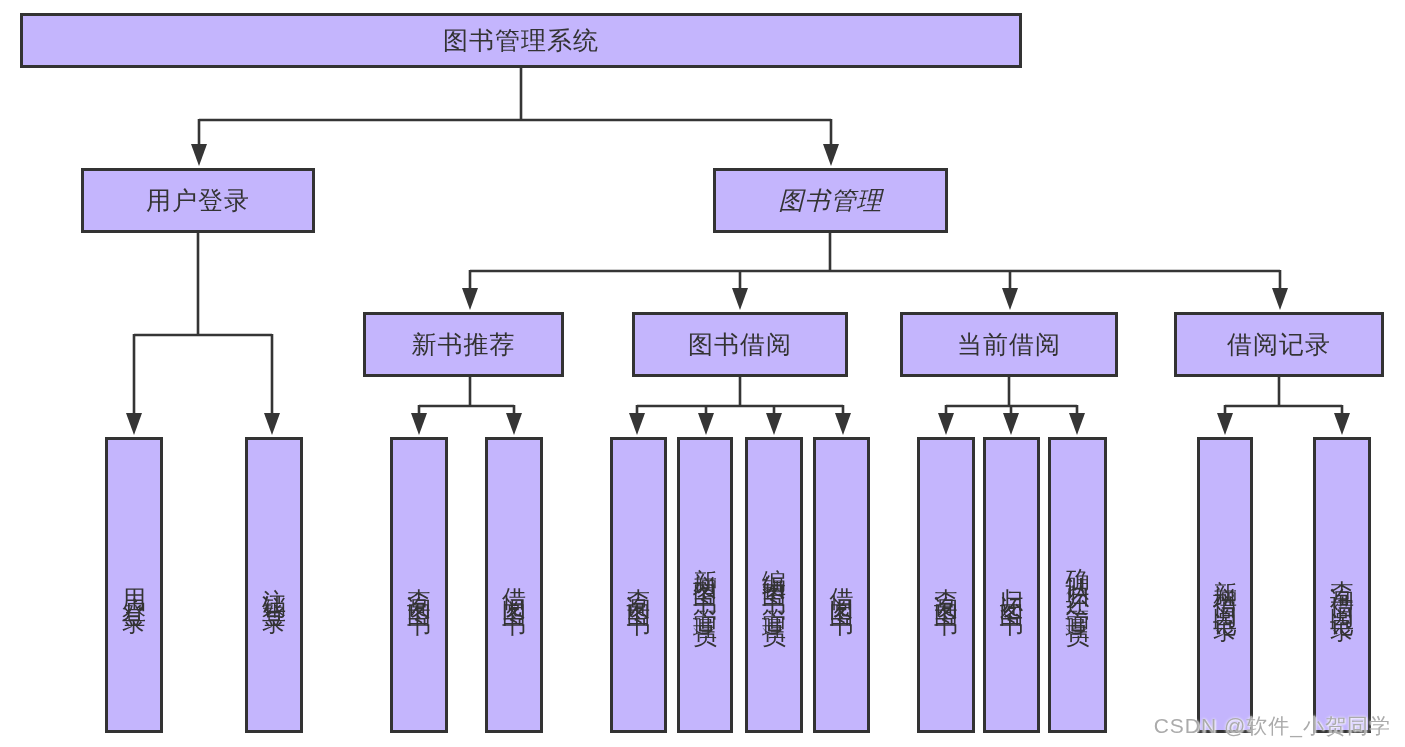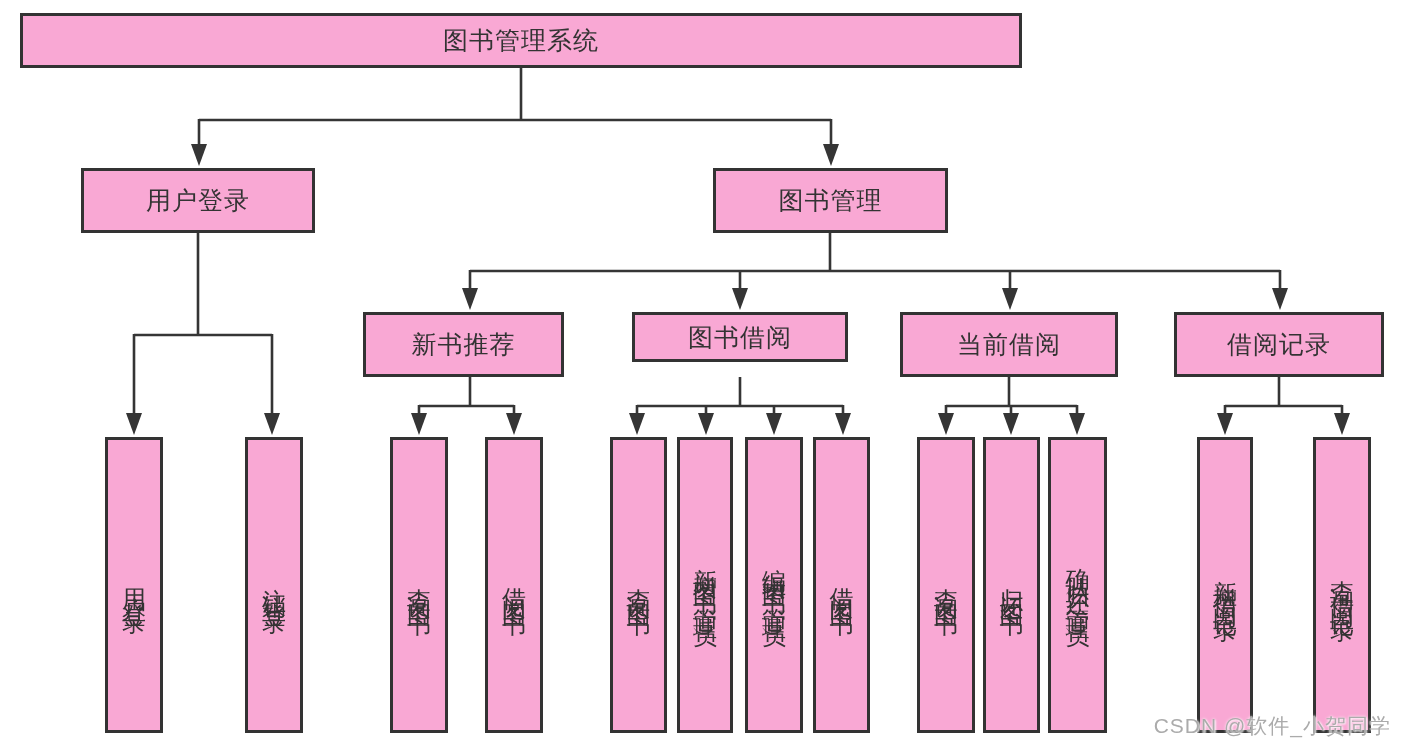--- a/index.html
+++ b/index.html
@@ -6,21 +6,21 @@
   body {
     width:1405px; height:747px; position:relative;
     background:#ffffff; overflow:hidden;
     font-family:"Liberation Sans", sans-serif;
   }
   #wires { position:absolute; left:0; top:0; z-index:0; }
   #wires .ln { stroke:#353535; stroke-width:2.6; fill:none; }
   #wires .ar { fill:#353535; stroke:none; }
   .box {
     position:absolute; box-sizing:border-box; z-index:1;
-    background:#f9a8d4; border:3px solid #333333; color:#333333;
+    background:#c4b5fd; border:3px solid #333333; color:#333333;
     display:flex; align-items:center; justify-content:center;
   }
   .box.h .lbl { font-size:25px; letter-spacing:1px; white-space:nowrap; }
   .box.v .lbl {
     writing-mode:vertical-rl; text-orientation:mixed;
     font-size:24px; letter-spacing:8px; line-height:1; white-space:nowrap;
   }
   .watermark {
     position:absolute; top:712px; right:14px; z-index:5;
     font-size:21px; color:#ababab; letter-spacing:1px;
@@ -93,28 +93,28 @@
   <path class="ar" d="M1342,435 L1334,413 L1350,413 Z"></path>
 </svg>
 
 <div class="box h" style="left:20px; top:13px; width:1002px; height:55px;">
   <span class="lbl">图书管理系统</span>
 </div>
 
 <div class="box h" style="left:81px; top:168px; width:234px; height:65px;">
   <span class="lbl">用户登录</span>
 </div>
-<div class="box h" style="left:713px; top:168px; width:235px; height:65px;">
+<div class="box h" style="left:713px; top:168px; width:235px; height:65px;font-style:italic;">
   <span class="lbl">图书管理</span>
 </div>
 
 <div class="box h" style="left:363px; top:312px; width:201px; height:65px;">
   <span class="lbl">新书推荐</span>
 </div>
-<div class="box h" style="left:632px; top:312px; width:216px; height:50px;font-family:Liberation Mono, monospace;">
+<div class="box h" style="left:632px; top:312px; width:216px; height:65px;font-family:Liberation Mono, monospace;">
   <span class="lbl">图书借阅</span>
 </div>
 <div class="box h" style="left:900px; top:312px; width:218px; height:65px;">
   <span class="lbl">当前借阅</span>
 </div>
 <div class="box h" style="left:1174px; top:312px; width:210px; height:65px;">
   <span class="lbl">借阅记录</span>
 </div>
 
 <div class="box v" style="left:105px; top:437px; width:58px; height:296px;">

